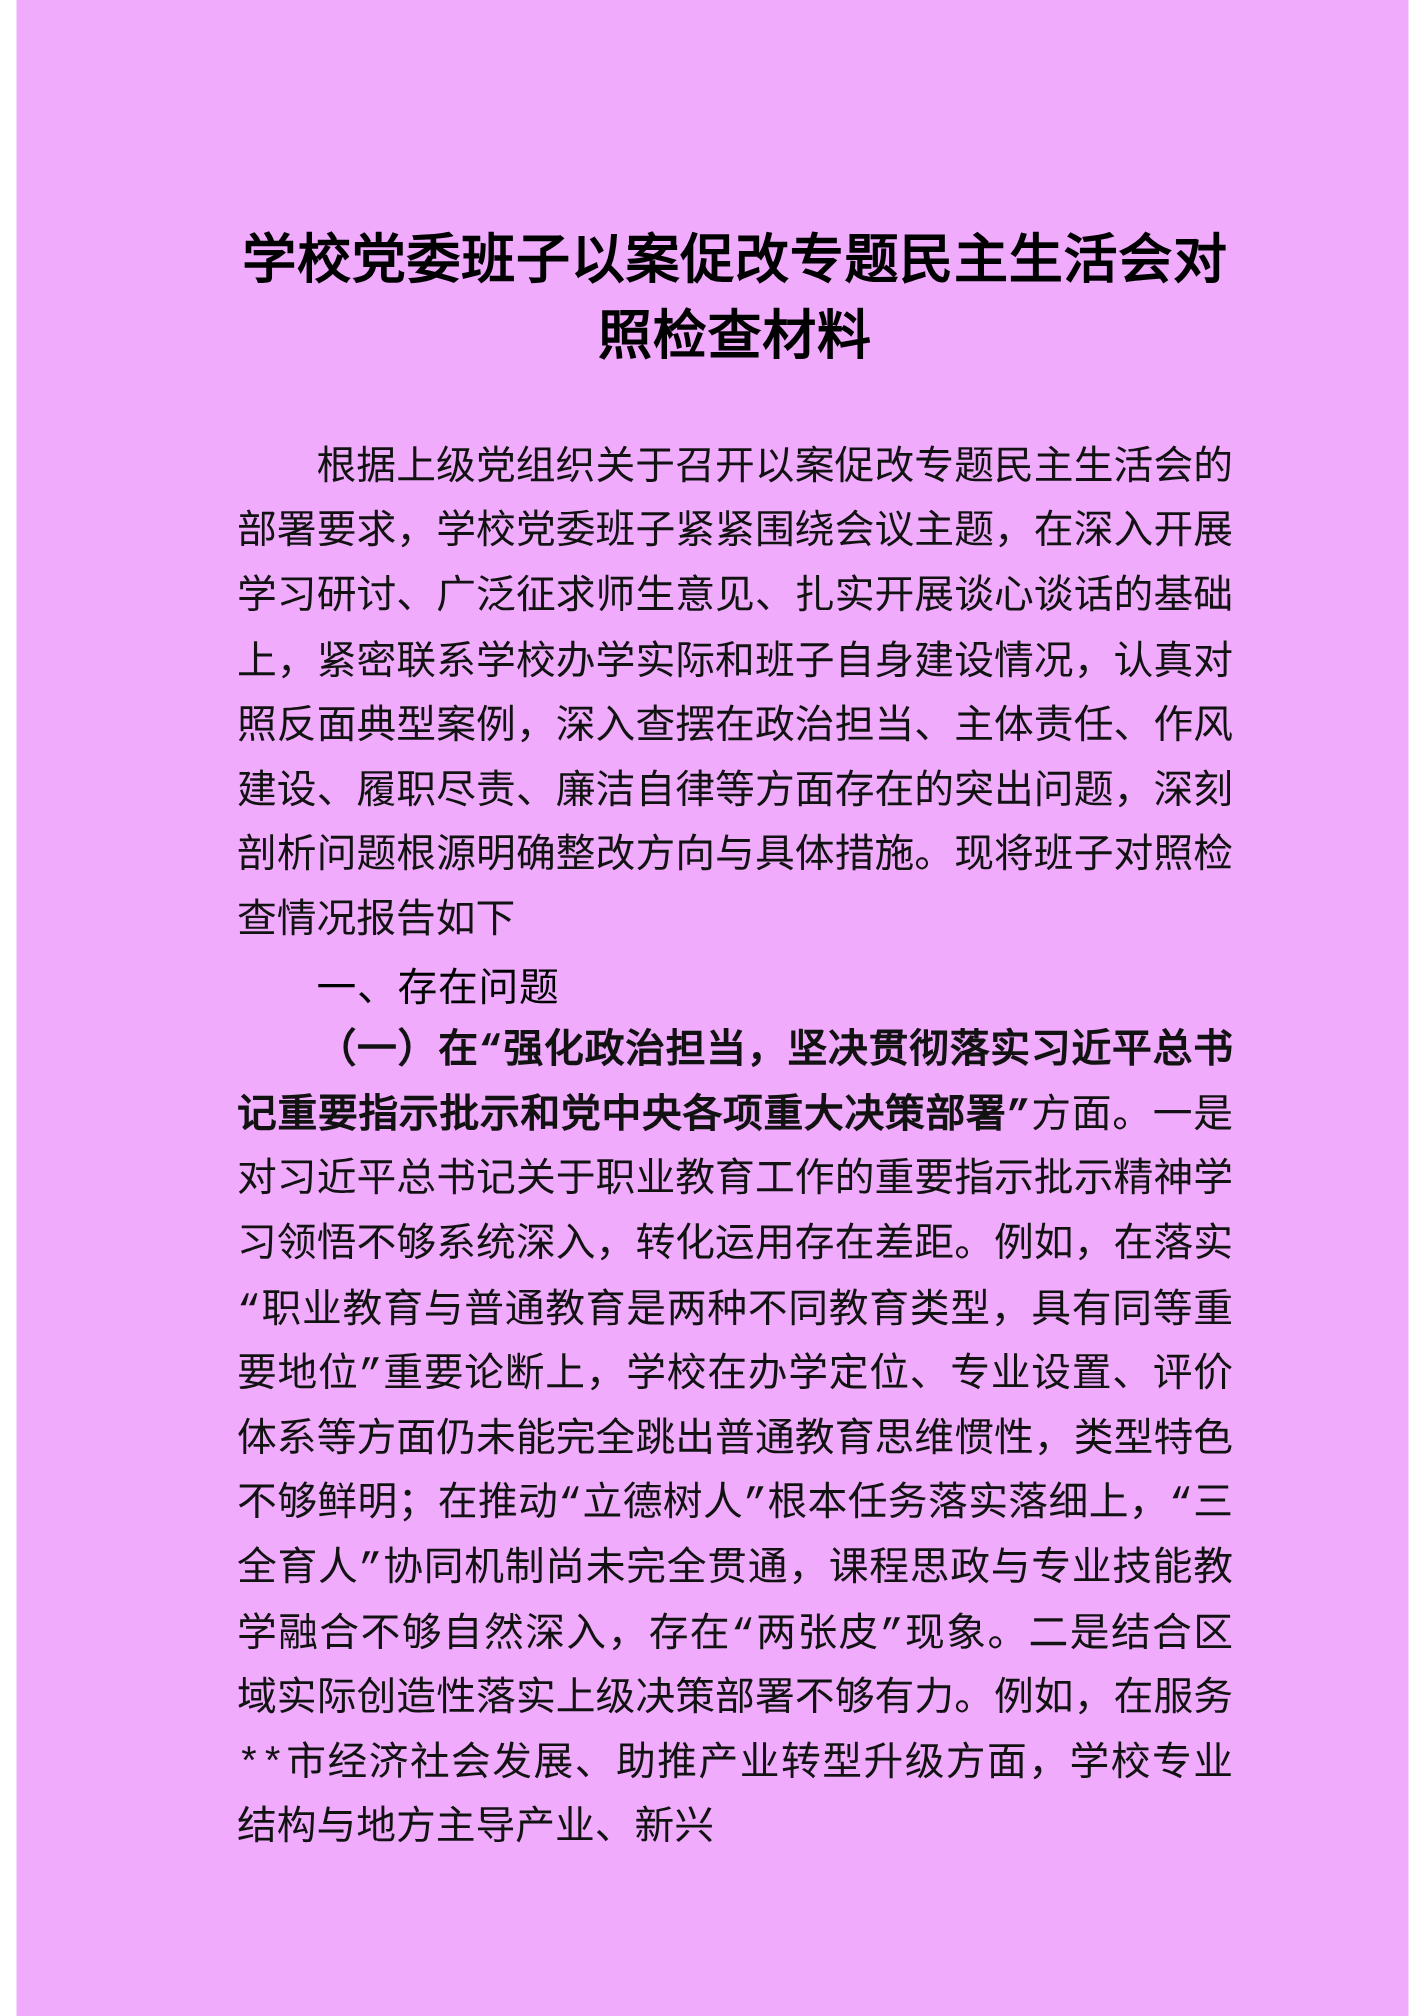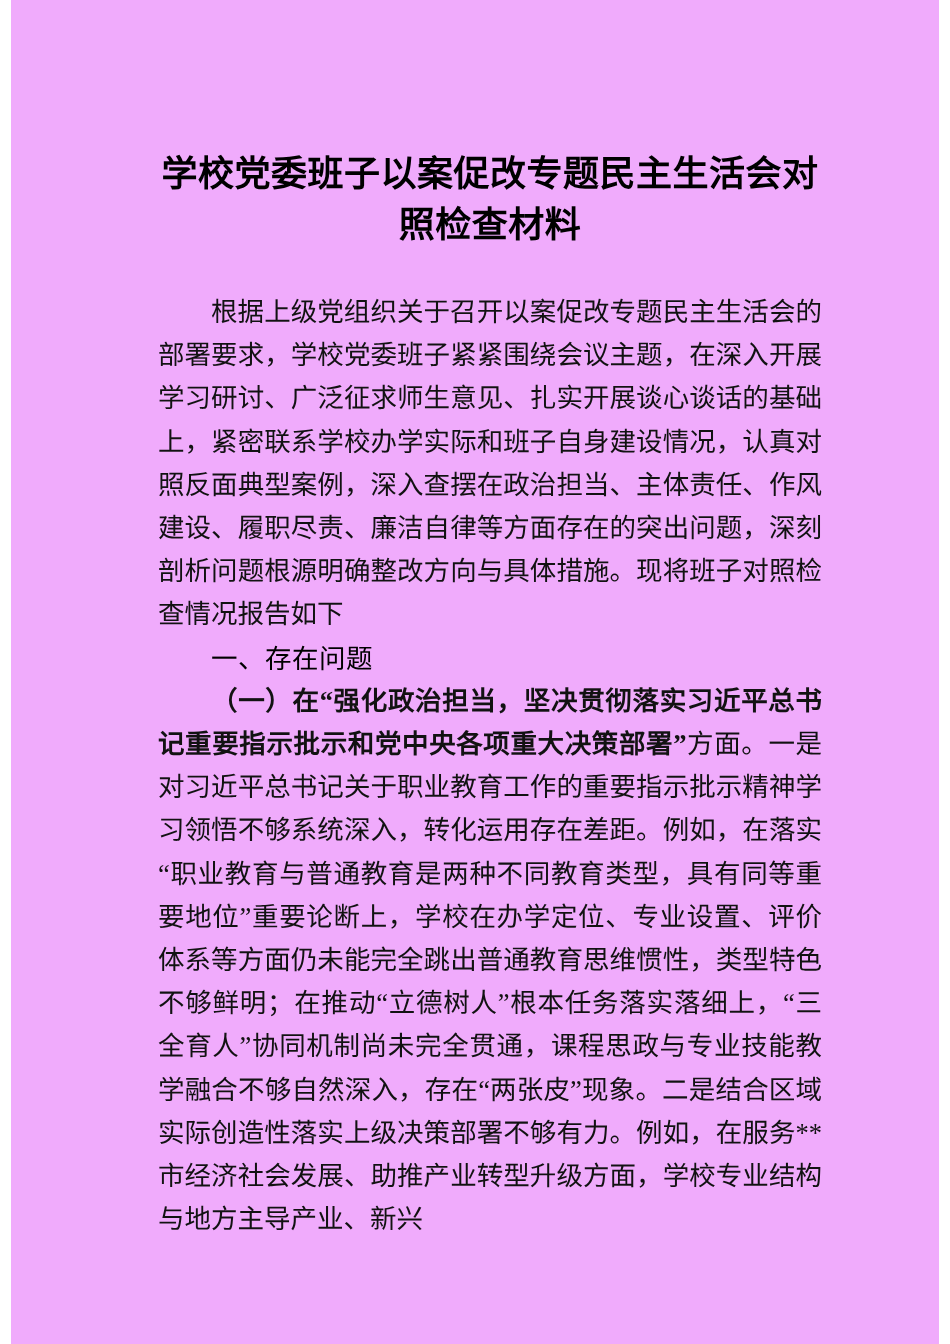--- a/index.html
+++ b/index.html
@@ -36,21 +36,21 @@
     font-weight: 700;
     text-align: center;
     letter-spacing: 0.5px;
     color: #000000;
     white-space: normal;
   }
 
   
   .para {
     margin: 0;
-    font-family: Liberation Serif, serif;
+    font-family: Liberation Mono, monospace;
     font-size: 26.5px;
     line-height: 43.2px;
     color: #121212;
     text-align: justify;
     text-justify: inter-ideograph;
     text-indent: 53px;
     letter-spacing: 0px;
     word-break: break-all;
   }
 

